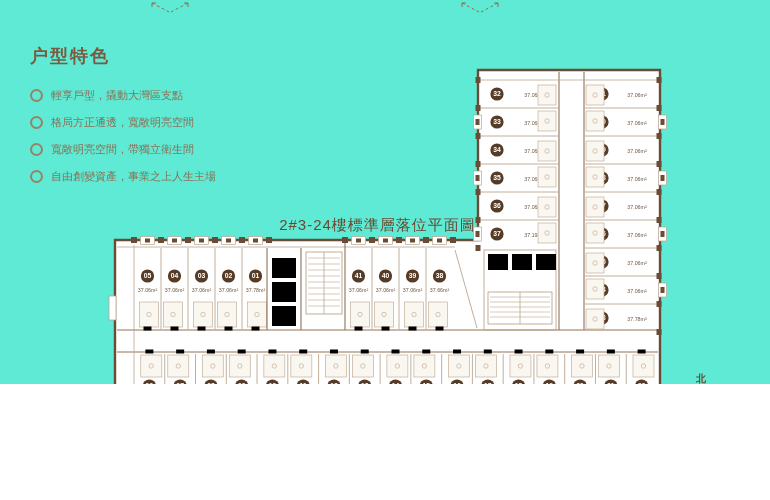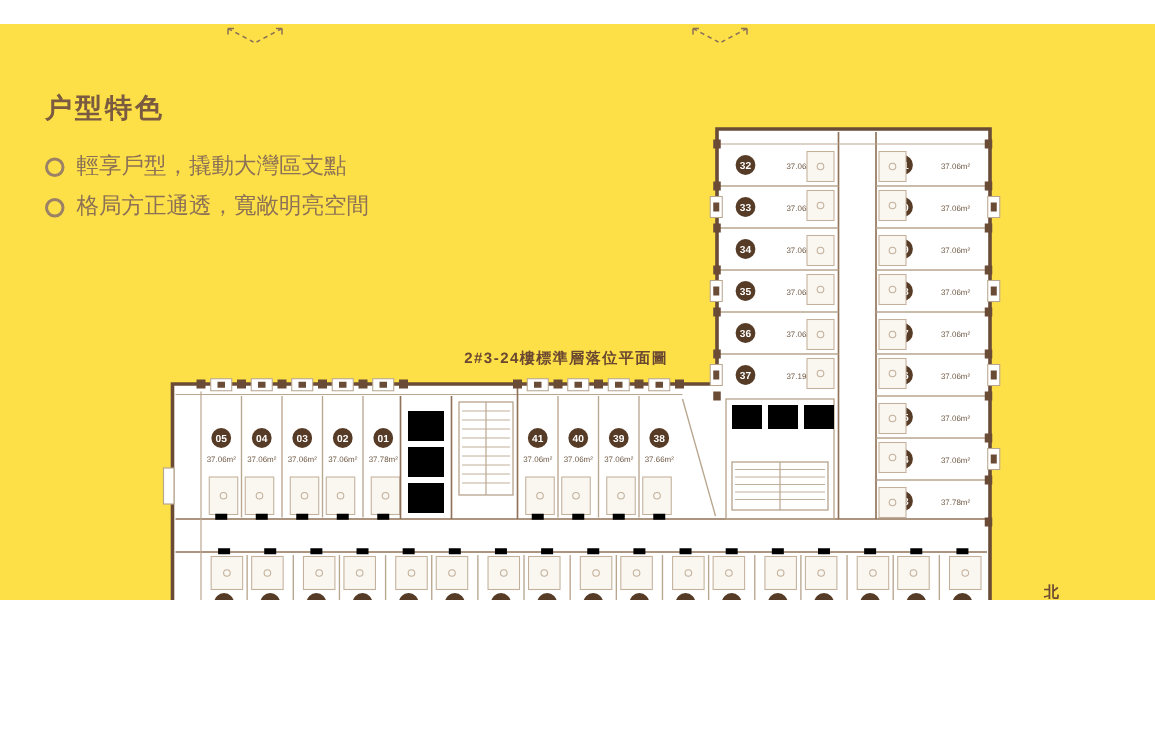--- a/index.html
+++ b/index.html
@@ -1,59 +1,66 @@
 <!DOCTYPE html>
 <html><head>
 <meta charset="utf-8">
 <style>
   html,body{margin:0;padding:0;}
   .page{
     position:relative; width:770px; height:384px;
-    background:#fde047; overflow:hidden;
+    background:#5eead4; overflow:hidden;
     font-family:"Liberation Sans", sans-serif;
-    margin-top:16px;
   }
   .features{
     position:absolute; left:30px; top:44px; width:250px;
   }
   .features h1{
     margin:0 0 20px 0; font-size:18px; letter-spacing:2px;
     color:#7a5b41; font-weight:bold;
   }
   .features ul{ list-style:none; margin:0; padding:0; }
   .features li{
     display:flex; align-items:flex-start; gap:8px;
-    margin-bottom:13px; color:#8c7156; font-size:15px; line-height:14px;
+    margin-bottom:13px; color:#8c7156; font-size:11px; line-height:14px;
   }
   .ring{
     flex:0 0 auto; width:9px; height:9px; margin-top:1px;
     border:2px solid #9b8166; border-radius:50%;
   }
   .plan-title{
     position:absolute; left:255px; top:216px; width:245px;
-    text-align:center; font-size:10px; font-weight:bold;
+    text-align:center; font-size:15px; font-weight:normal;
     color:#6b4831; letter-spacing:1px;
   }
   svg{ position:absolute; left:0; top:0; }
 </style>
 </head>
 <body>
 
 <div class="page">
 
   <div class="features">
     <h1>户型特色</h1>
     <ul id="features-list">
         <li>
           <span class="ring"></span>
           <span>輕享戶型，撬動大灣區支點</span>
         </li>
         <li>
           <span class="ring"></span>
           <span>格局方正通透，寬敞明亮空間</span>
+        </li>
+        <li>
+          <span class="ring"></span>
+          <span>寬敞明亮空間，帶獨立衛生間</span>
+        </li>
+        <li>
+          <span class="ring"></span>
+          <span>自由創變資產，事業之上人生主場</span>
         </li>
       </ul>
   </div>
 
   <div class="plan-title">2#3-24樓標準層落位平面圖</div>
 
   <svg id="plan-svg" width="770" height="500" viewBox="0 0 770 500">
       <path d="M115,240 H478 V70 H660 V430 H115 Z" fill="#ffffff" stroke="#6a4b36" stroke-width="2.4"></path>
       <line x1="117" y1="330" x2="658" y2="330" stroke="#8f7257" stroke-width="1.1"></line>
       <line x1="117" y1="352" x2="658" y2="352" stroke="#8f7257" stroke-width="1.1"></line>

